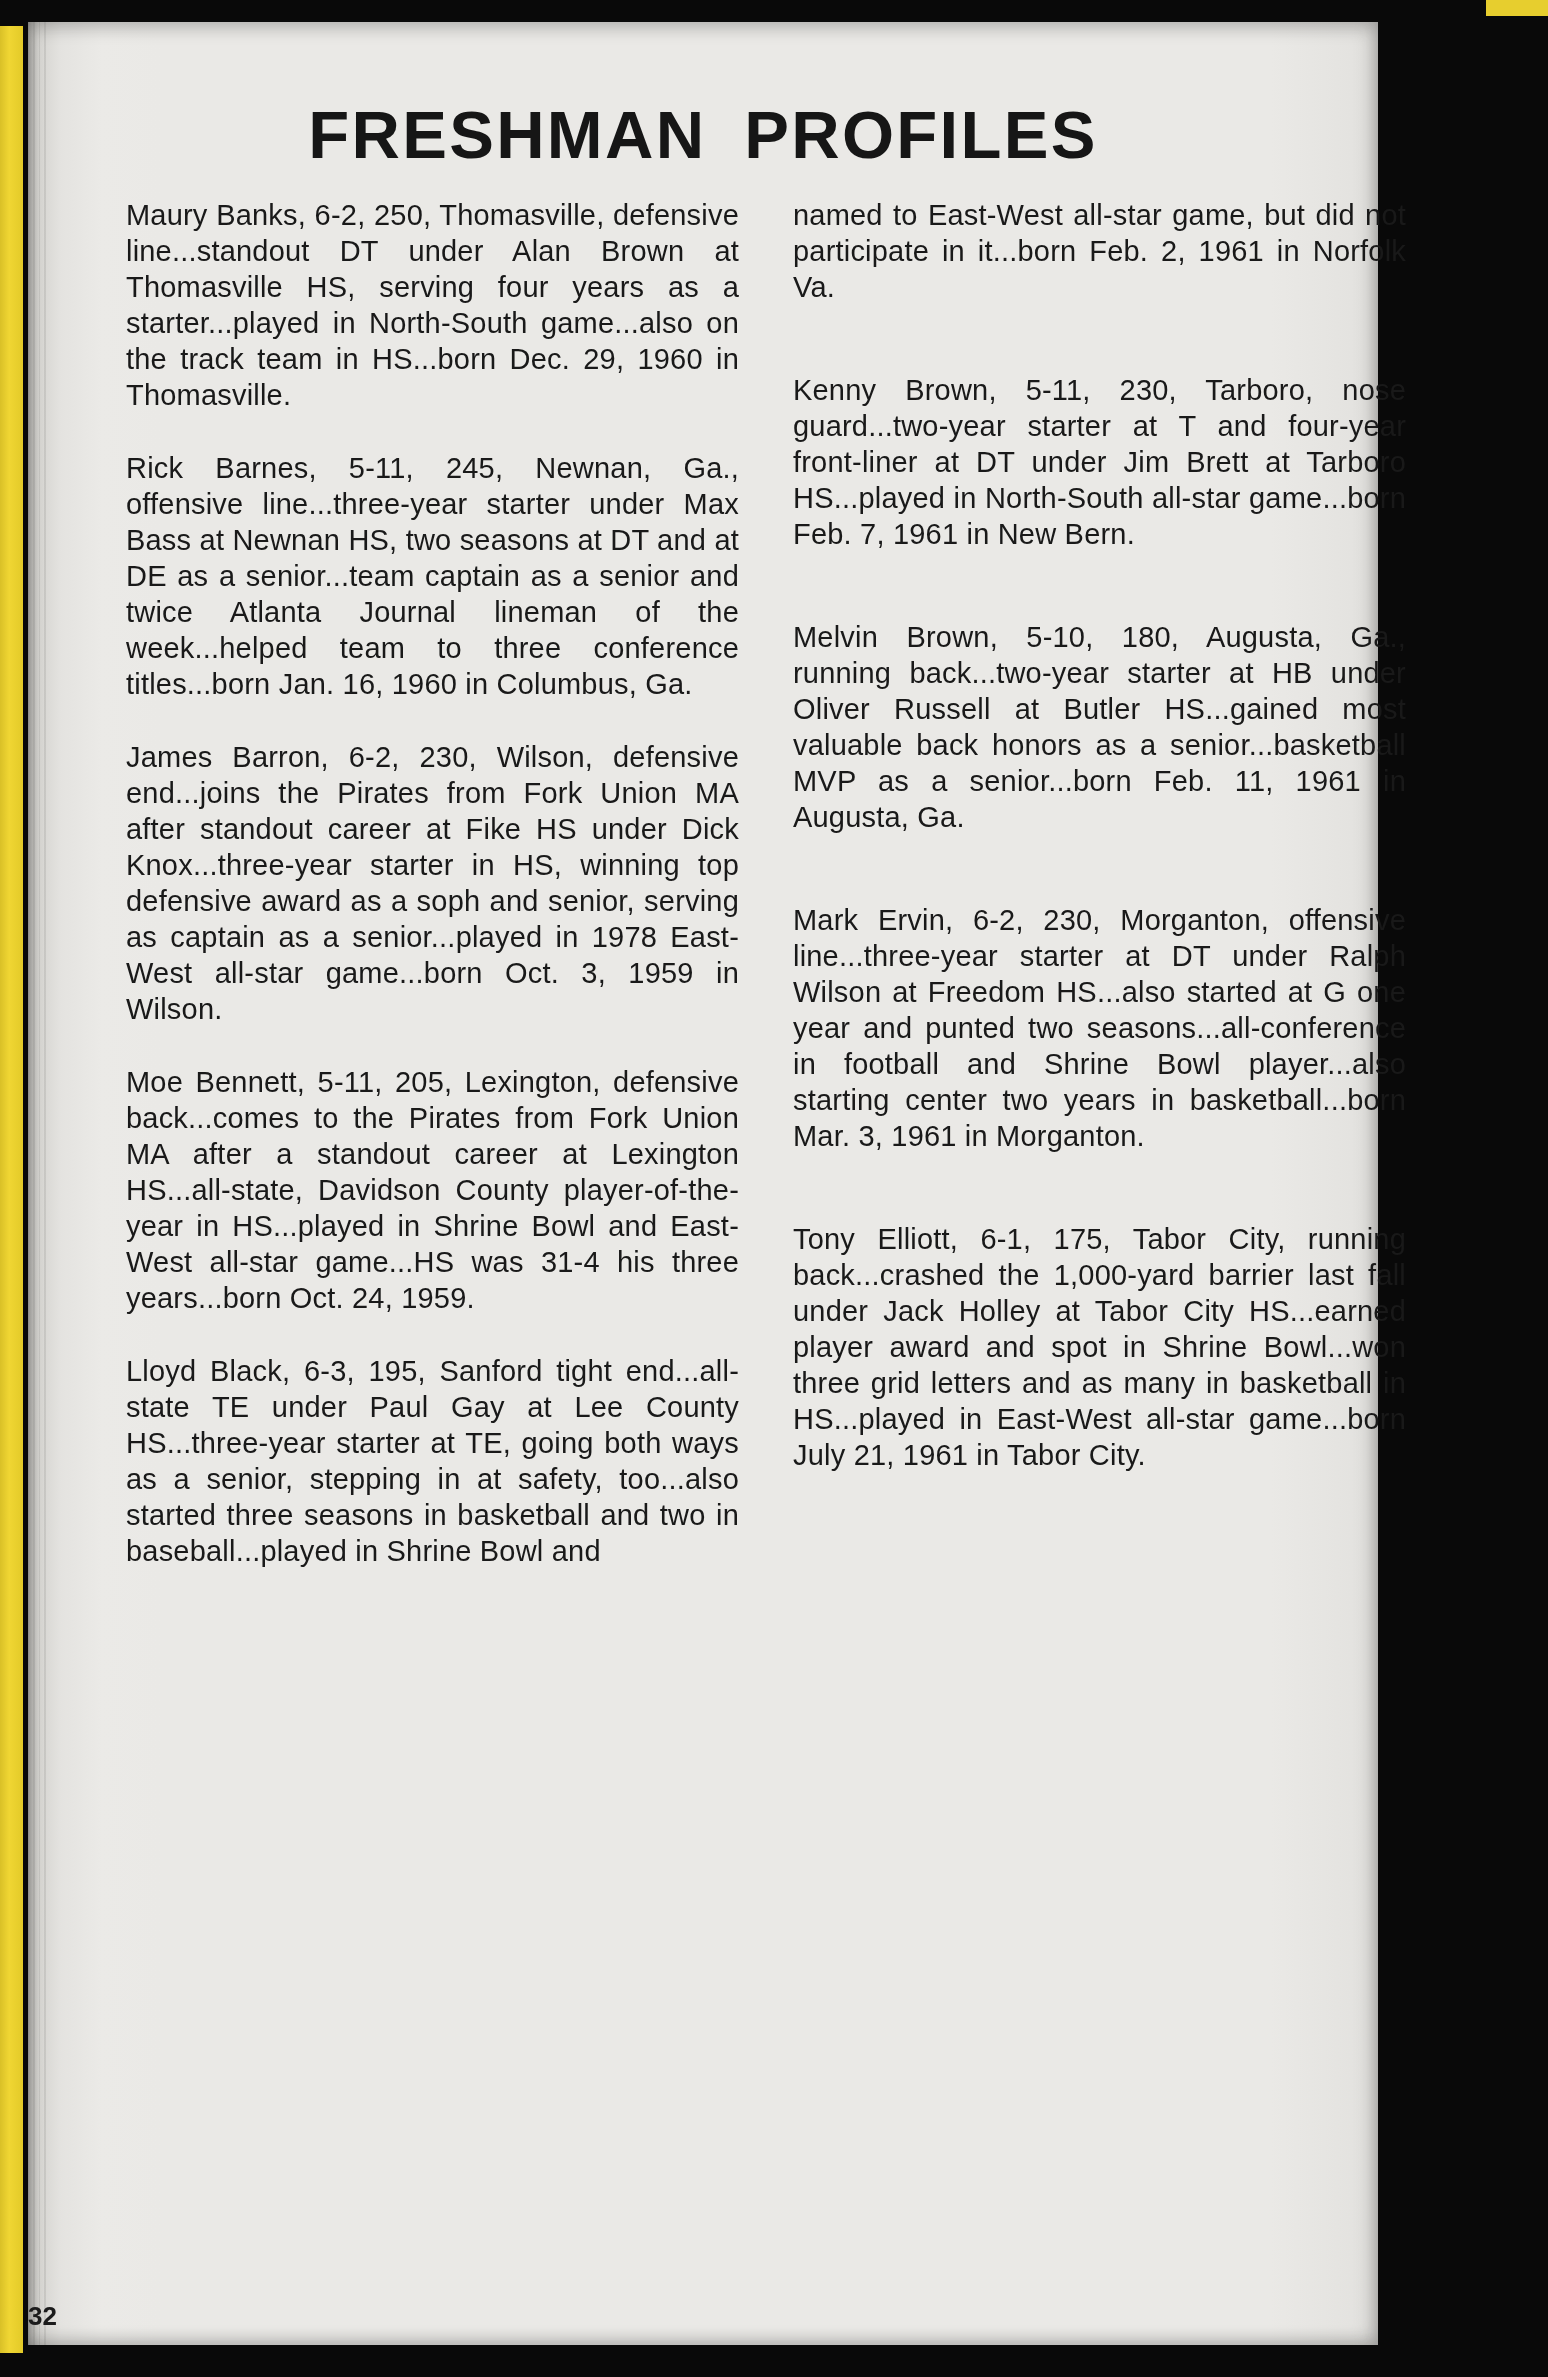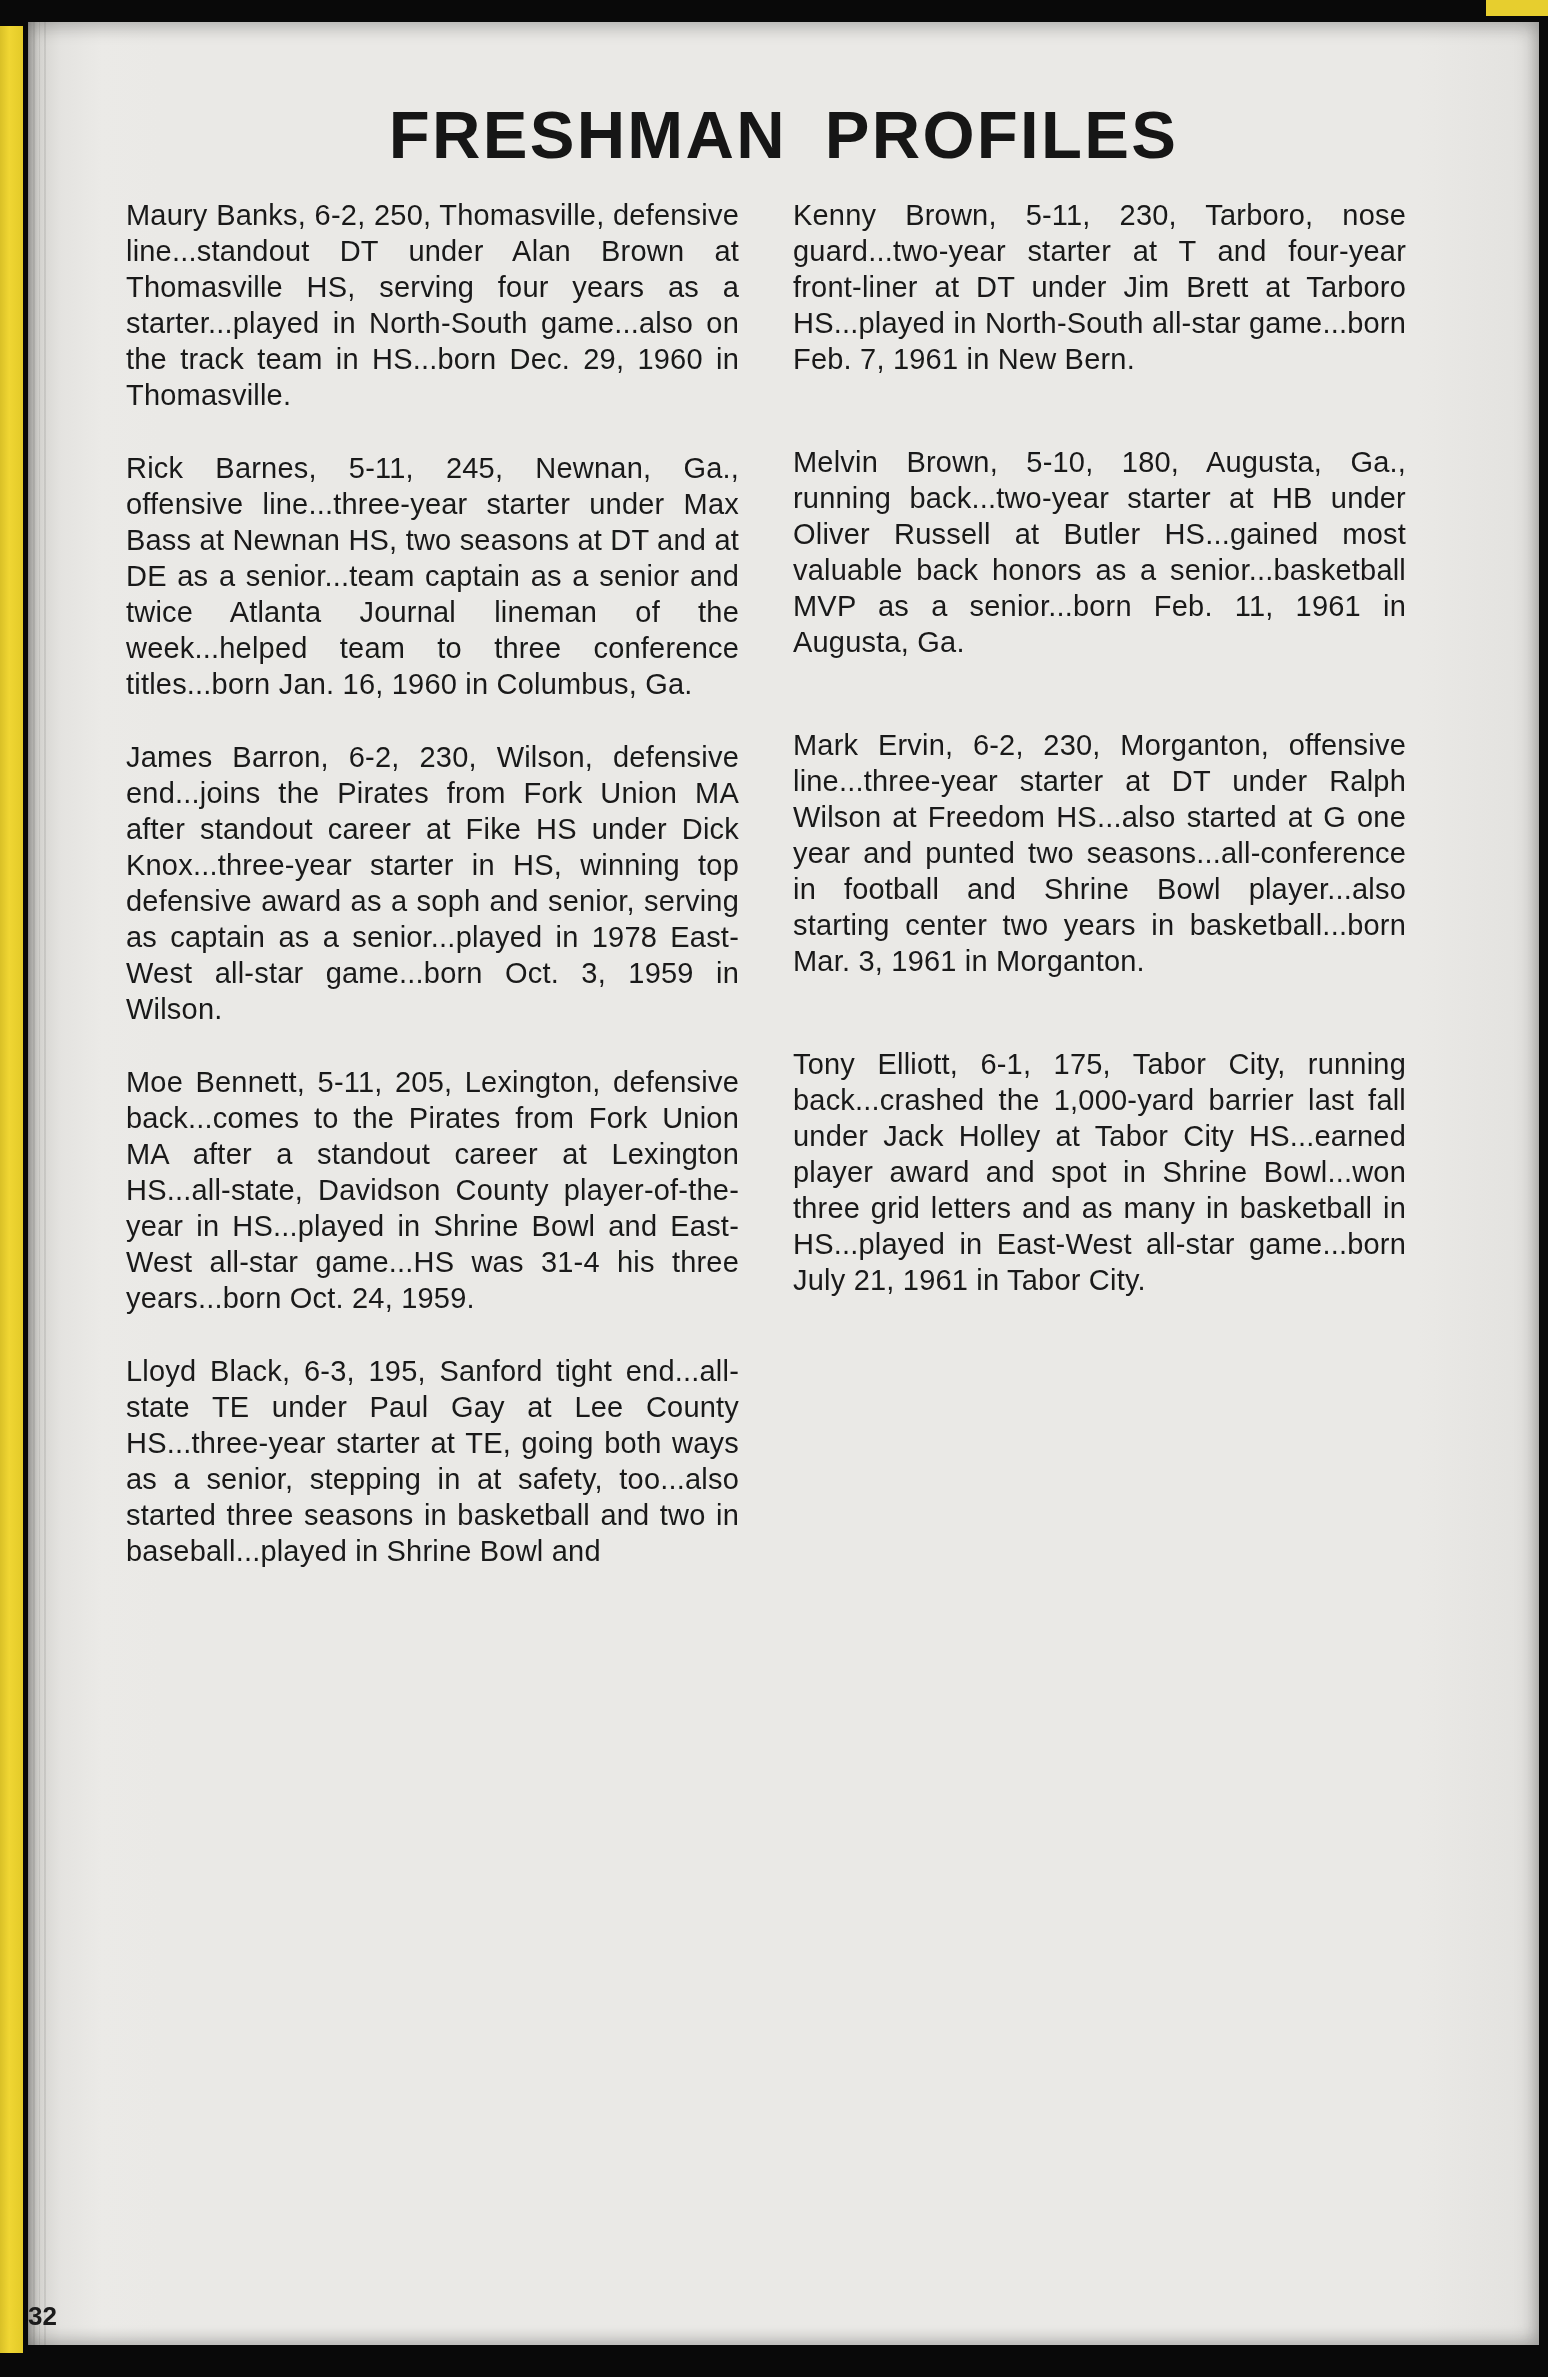--- a/index.html
+++ b/index.html
@@ -12,21 +12,21 @@
   }
   .edge-yellow-left {
     position:absolute; left:0; top:26px; width:23px; height:2327px;
     background:linear-gradient(90deg,#d9c027 0,#f0d633 40%,#e3ca28 100%);
   }
   .corner-yellow {
     position:absolute; right:0; top:0; width:62px; height:15.5px;
     background:#e7ce2e;
   }
   .page {
-    position:absolute; left:28px; top:22px; width:1511px; height:2323px;
+    position:absolute; left:28px; top:22px; width:1350px; height:2323px;
     background:linear-gradient(90deg,#b3b2ae 0,#d5d4d0 11px,#e4e3e0 33px,#ebeae7 74px,#eae9e6 132px,#eae9e6 92%,#e2e1de 100%);
     box-shadow: inset 0 7.7px 15.5px rgba(0,0,0,.16),
                 inset -9.3px 0 18.6px rgba(0,0,0,.10),
                 inset 0 -7.7px 14px rgba(0,0,0,.14);
   }
   .page-stack-lines {
     position:absolute; left:0; top:0; width:20px; height:100%;
     background:repeating-linear-gradient(90deg,
       rgba(90,90,86,.25) 0 1.5px, rgba(230,229,225,.0) 1.5px 5.4px);
     opacity:.55;
@@ -70,20 +70,21 @@
 
   <div class="col col-left">
     <p class="profile"><span class="lead">Maury Banks, 6-2, 250, Thomasville, defensive line</span><span>...standout DT under Alan Brown at Thomasville HS, serving four years as a starter...played in North-South game...also on the track team in HS...born Dec. 29, 1960 in Thomasville.</span></p>
     <p class="profile"><span class="lead">Rick Barnes, 5-11, 245, Newnan, Ga., offensive line</span><span>...three-year starter under Max Bass at Newnan HS, two seasons at DT and at DE as a senior...team captain as a senior and twice Atlanta Journal lineman of the week...helped team to three conference titles...born Jan. 16, 1960 in Columbus, Ga.</span></p>
     <p class="profile"><span class="lead">James Barron, 6-2, 230, Wilson, defensive end</span><span>...joins the Pirates from Fork Union MA after standout career at Fike HS under Dick Knox...three-year starter in HS, winning top defensive award as a soph and senior, serving as captain as a senior...played in 1978 East-West all-star game...born Oct. 3, 1959 in Wilson.</span></p>
     <p class="profile"><span class="lead">Moe Bennett, 5-11, 205, Lexington, defensive back</span><span>...comes to the Pirates from Fork Union MA after a standout career at Lexington HS...all-state, Davidson County player-of-the-year in HS...played in Shrine Bowl and East-West all-star game...HS was 31-4 his three years...born Oct. 24, 1959.</span></p>
     <p class="profile"><span class="lead">Lloyd Black, 6-3, 195, Sanford tight end</span><span>...all-state TE under Paul Gay at Lee County HS...three-year starter at TE, going both ways as a senior, stepping in at safety, too...also started three seasons in basketball and two in baseball...played in Shrine Bowl and</span></p>
   </div>
 
   <div class="col col-right">
+    <p class="profile"><span class="lead"></span><span>named to East-West all-star game, but did not participate in it...born Feb. 2, 1961 in Norfolk Va.</span></p>
     <p class="profile"><span class="lead">Kenny Brown, 5-11, 230, Tarboro, nose guard</span><span>...two-year starter at T and four-year front-liner at DT under Jim Brett at Tarboro HS...played in North-South all-star game...born Feb. 7, 1961 in New Bern.</span></p>
     <p class="profile"><span class="lead">Melvin Brown, 5-10, 180, Augusta, Ga., running back</span><span>...two-year starter at HB under Oliver Russell at Butler HS...gained most valuable back honors as a senior...basketball MVP as a senior...born Feb. 11, 1961 in Augusta, Ga.</span></p>
     <p class="profile"><span class="lead">Mark Ervin, 6-2, 230, Morganton, offensive line</span><span>...three-year starter at DT under Ralph Wilson at Freedom HS...also started at G one year and punted two seasons...all-conference in football and Shrine Bowl player...also starting center two years in basketball...born Mar. 3, 1961 in Morganton.</span></p>
     <p class="profile"><span class="lead">Tony Elliott, 6-1, 175, Tabor City, running back</span><span>...crashed the 1,000-yard barrier last fall under Jack Holley at Tabor City HS...earned player award and spot in Shrine Bowl...won three grid letters and as many in basketball in HS...played in East-West all-star game...born July 21, 1961 in Tabor City.</span></p>
   </div>
 
   <div class="page-num">32</div>
 </div>
 
 

